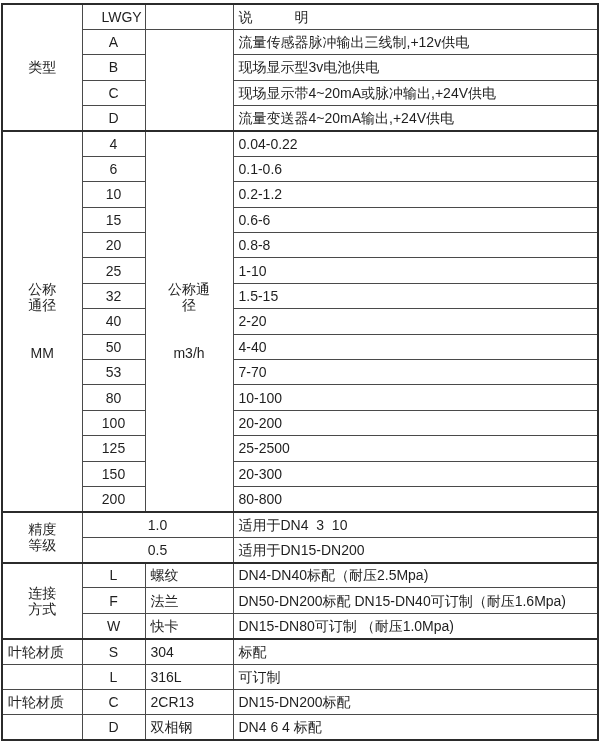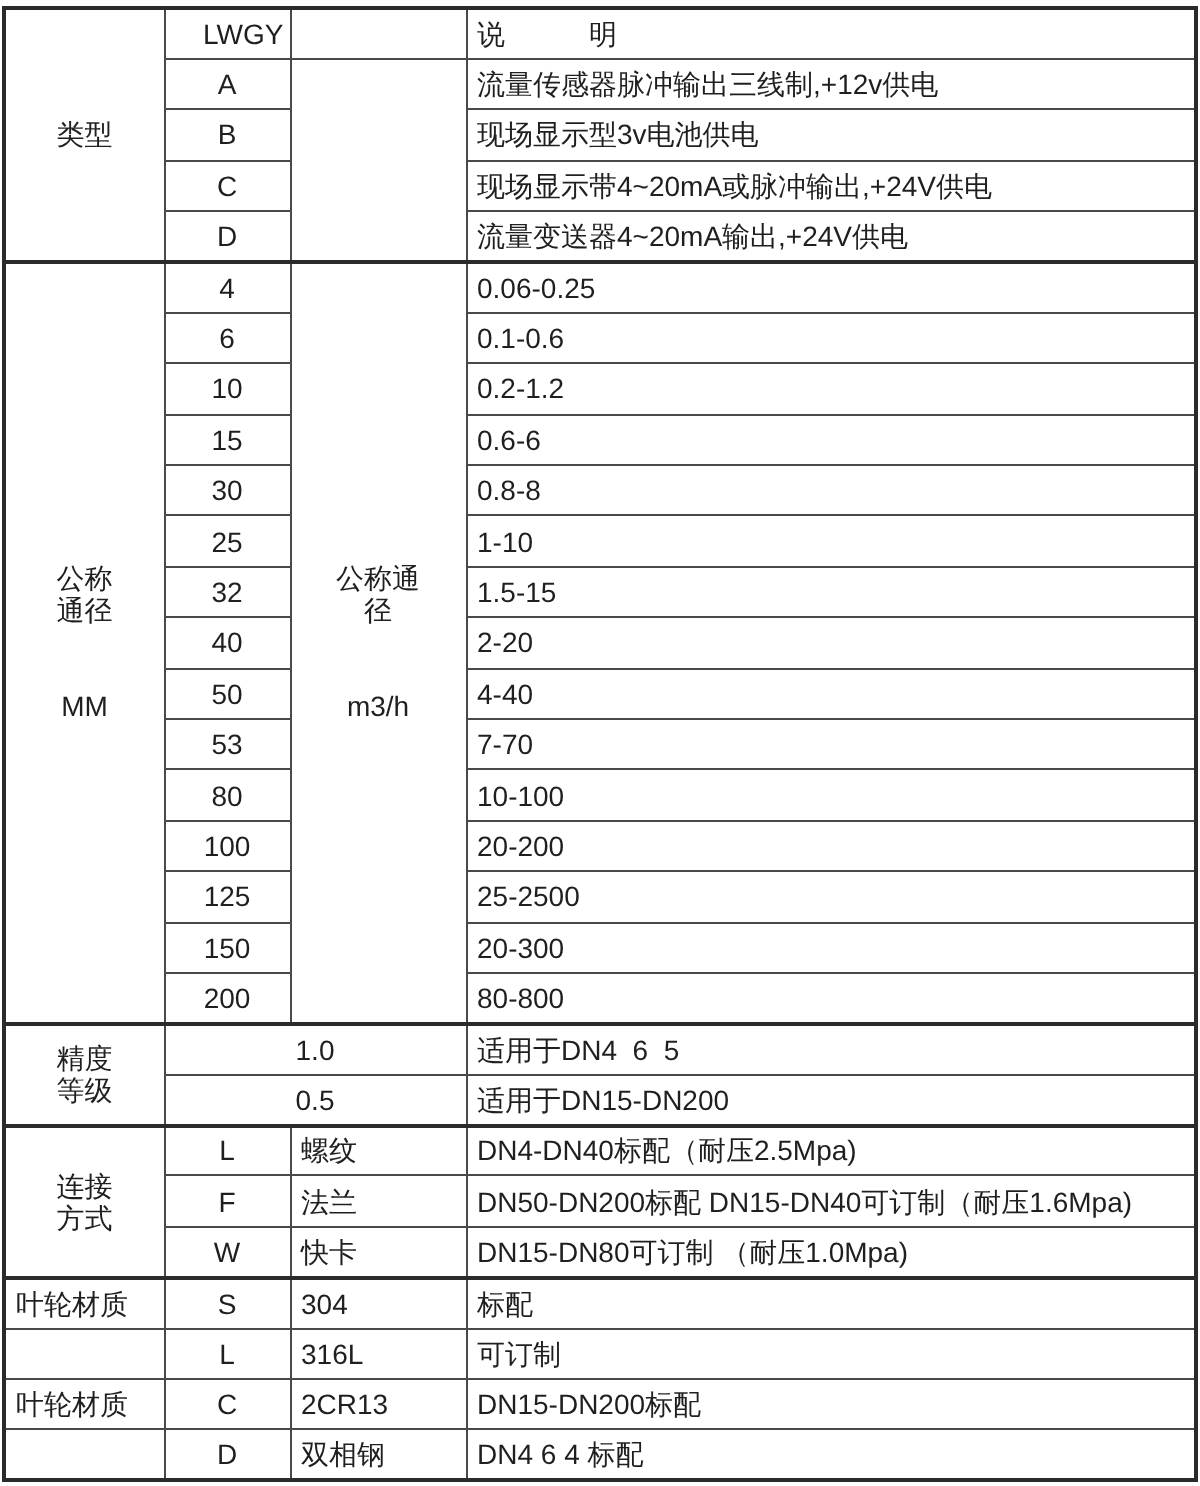--- a/index.html
+++ b/index.html
@@ -77,36 +77,36 @@
     <tr class="sec">
       <td class="c two" rowspan="15">
         <div>公称通径</div>
         <div>MM</div>
       </td>
       <td class="c">4</td>
       <td class="c two" rowspan="15">
         <div>公称通径</div>
         <div>m3/h</div>
       </td>
-      <td>0.06-0.25</td>
+      <td>0.04-0.22</td>
     </tr>
     <tr>
       <td class="c">6</td>
       <td>0.1-0.6</td>
     </tr>
     <tr>
       <td class="c">10</td>
       <td>0.2-1.2</td>
     </tr>
     <tr>
       <td class="c">15</td>
       <td>0.6-6</td>
     </tr>
     <tr>
-      <td class="c">30</td>
+      <td class="c">20</td>
       <td>0.8-8</td>
     </tr>
     <tr>
       <td class="c">25</td>
       <td>1-10</td>
     </tr>
     <tr>
       <td class="c">32</td>
       <td>1.5-15</td>
     </tr>
@@ -139,21 +139,21 @@
       <td>20-300</td>
     </tr>
     <tr>
       <td class="c">200</td>
       <td>80-800</td>
     </tr>
 
     <tr class="sec">
       <td class="c" rowspan="2">精度等级</td>
       <td class="c" colspan="2">1.0</td>
-      <td>适用于DN4  6  5</td>
+      <td>适用于DN4  3  10</td>
     </tr>
     <tr>
       <td class="c" colspan="2">0.5</td>
       <td>适用于DN15-DN200</td>
     </tr>
 
     <tr class="sec">
       <td class="c" rowspan="3">连接方式</td>
       <td class="c">L</td>
       <td>螺纹</td>

